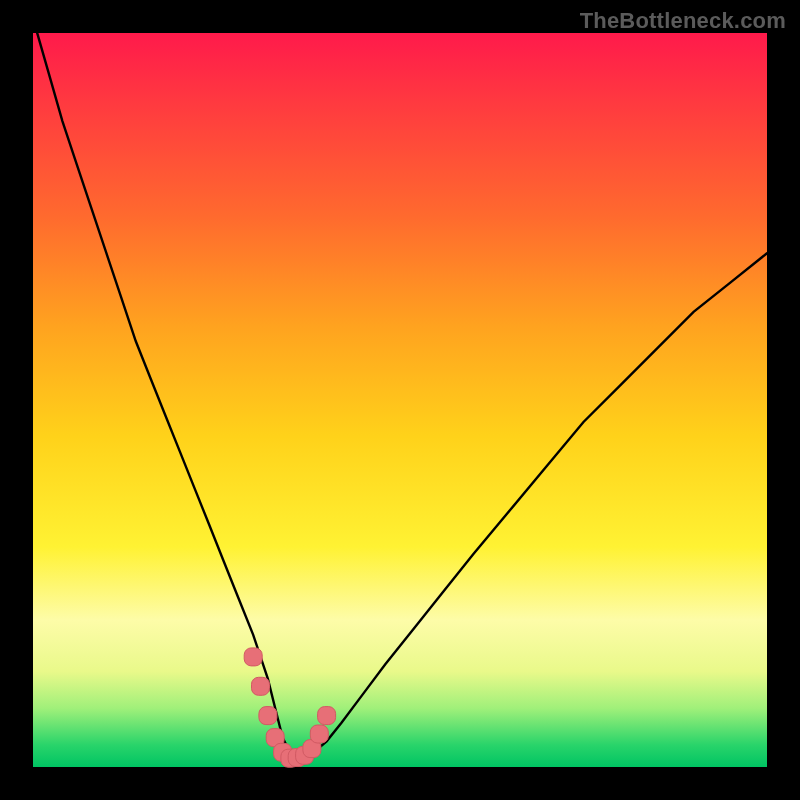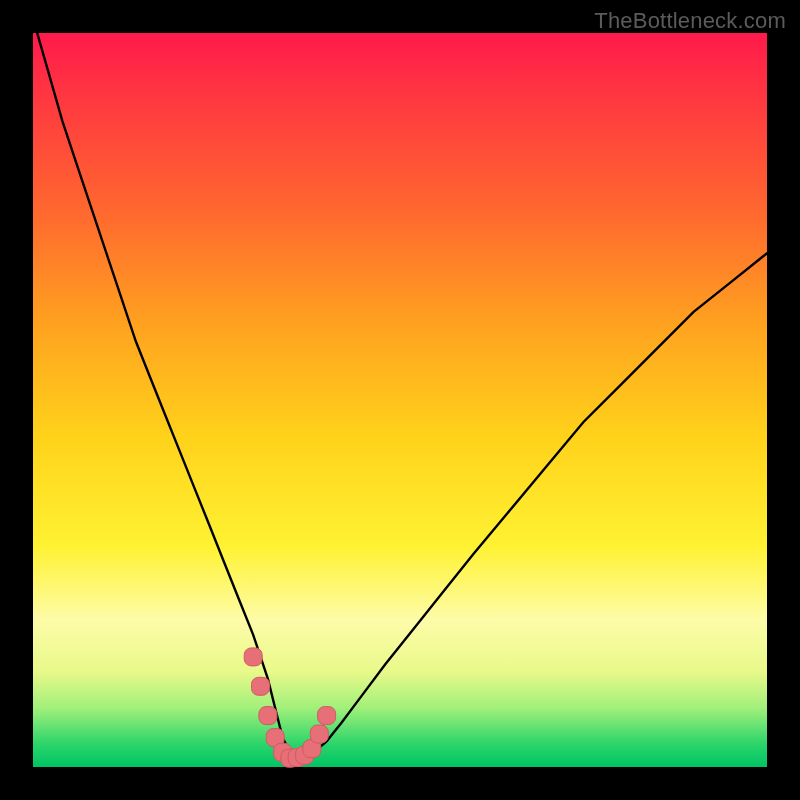--- a/index.html
+++ b/index.html
@@ -23,21 +23,21 @@
       #29d46a 97%,
       #00c463 100%);
   }
 
   .watermark {
     position: absolute;
     top: 8px; right: 14px;
     color: #5b5b5b;
     font-size: 22px;
     letter-spacing: 0.2px;
-    font-weight: 400;
+    font-weight: 700;
   }
 
   svg.plot {
     position: absolute;
     left: 33px; top: 33px;
     width: 734px; height: 734px;
     overflow: visible;
   }
 </style>
 </head>

